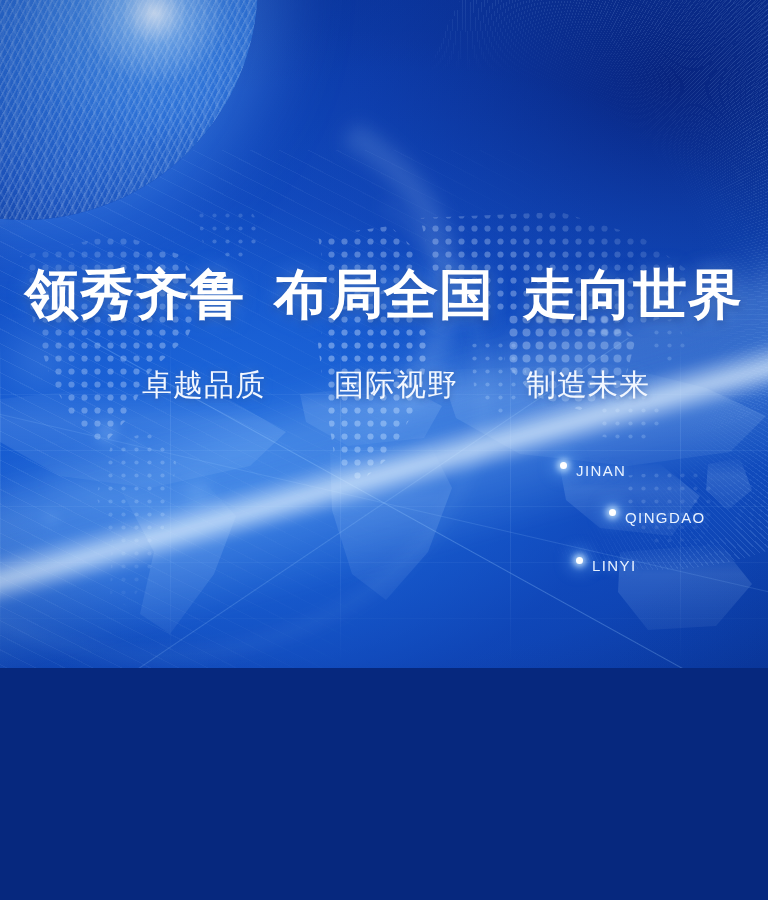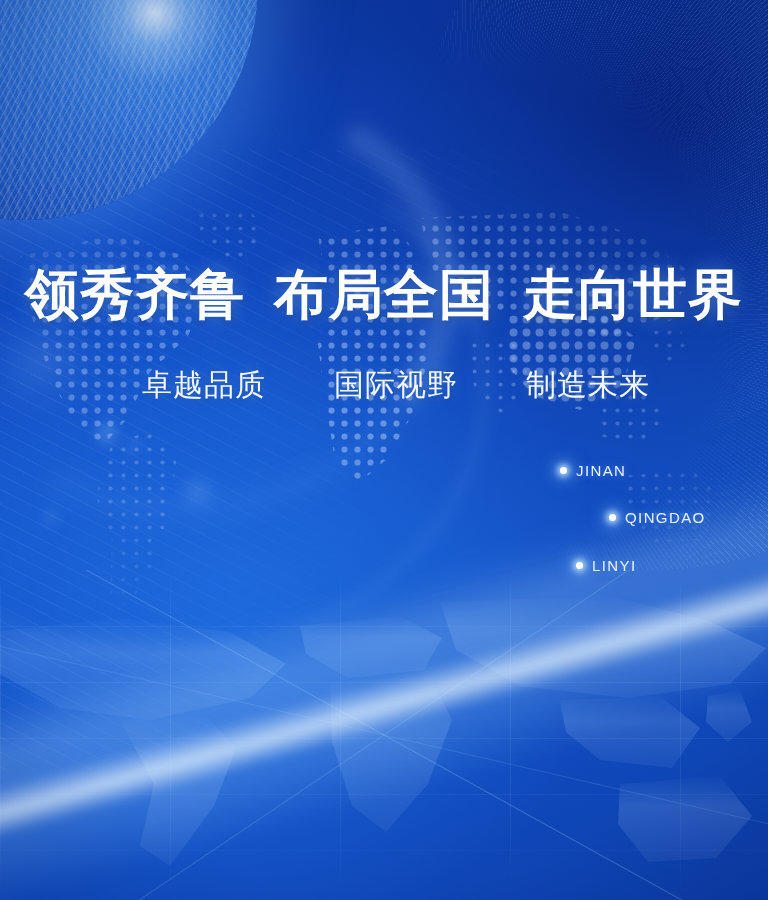--- a/index.html
+++ b/index.html
@@ -2,21 +2,21 @@
 <html><head>
 <meta charset="utf-8">
 <title>Corporate Banner</title>
 <style>
   html,body{margin:0;padding:0;background:#06287e;}
   *{box-sizing:border-box;}
 
   .banner{
     position:relative;
     width:768px;
-    height:900px;
+    height:668px;
     overflow:hidden;
     font-family:"Liberation Sans", sans-serif;
     background:
       radial-gradient(120% 90% at 30% 68%, rgba(32,110,225,0.85) 0%, rgba(20,76,197,0.35) 42%, rgba(8,44,150,0) 72%),
       radial-gradient(90% 70% at 88% 12%, rgba(8,36,128,0.95) 0%, rgba(10,45,145,0.45) 45%, rgba(12,55,165,0) 78%),
       linear-gradient(164deg, #0b3ba8 0%, #0f48bd 22%, #1457cc 46%, #1356c9 62%, #0e47b6 82%, #0a3aa2 100%);
   }
 
   
   .vignette{
@@ -227,21 +227,21 @@
     font-weight:400;
     font-size:30px;
     line-height:1;
     color:#f2f7ff;
     letter-spacing:1px;
     white-space:pre;
     text-shadow:0 0 12px rgba(120,180,255,0.45), 0 1px 6px rgba(4,28,92,0.45);
   }
 
   
-  .city{position:absolute; display:flex; align-items:center; gap:9px;}
+  .city{position:absolute; display:flex; gap:9px;}
   .city-dot{
     position:relative;
     width:7px; height:7px; border-radius:50%;
     background:#ffffff;
     box-shadow:0 0 6px 3px rgba(200,230,255,0.85), 0 0 16px 7px rgba(120,185,255,0.45);
     flex:0 0 auto;
   }
   .city-label{
     font-family:"Liberation Sans", sans-serif;
     font-size:15px;

